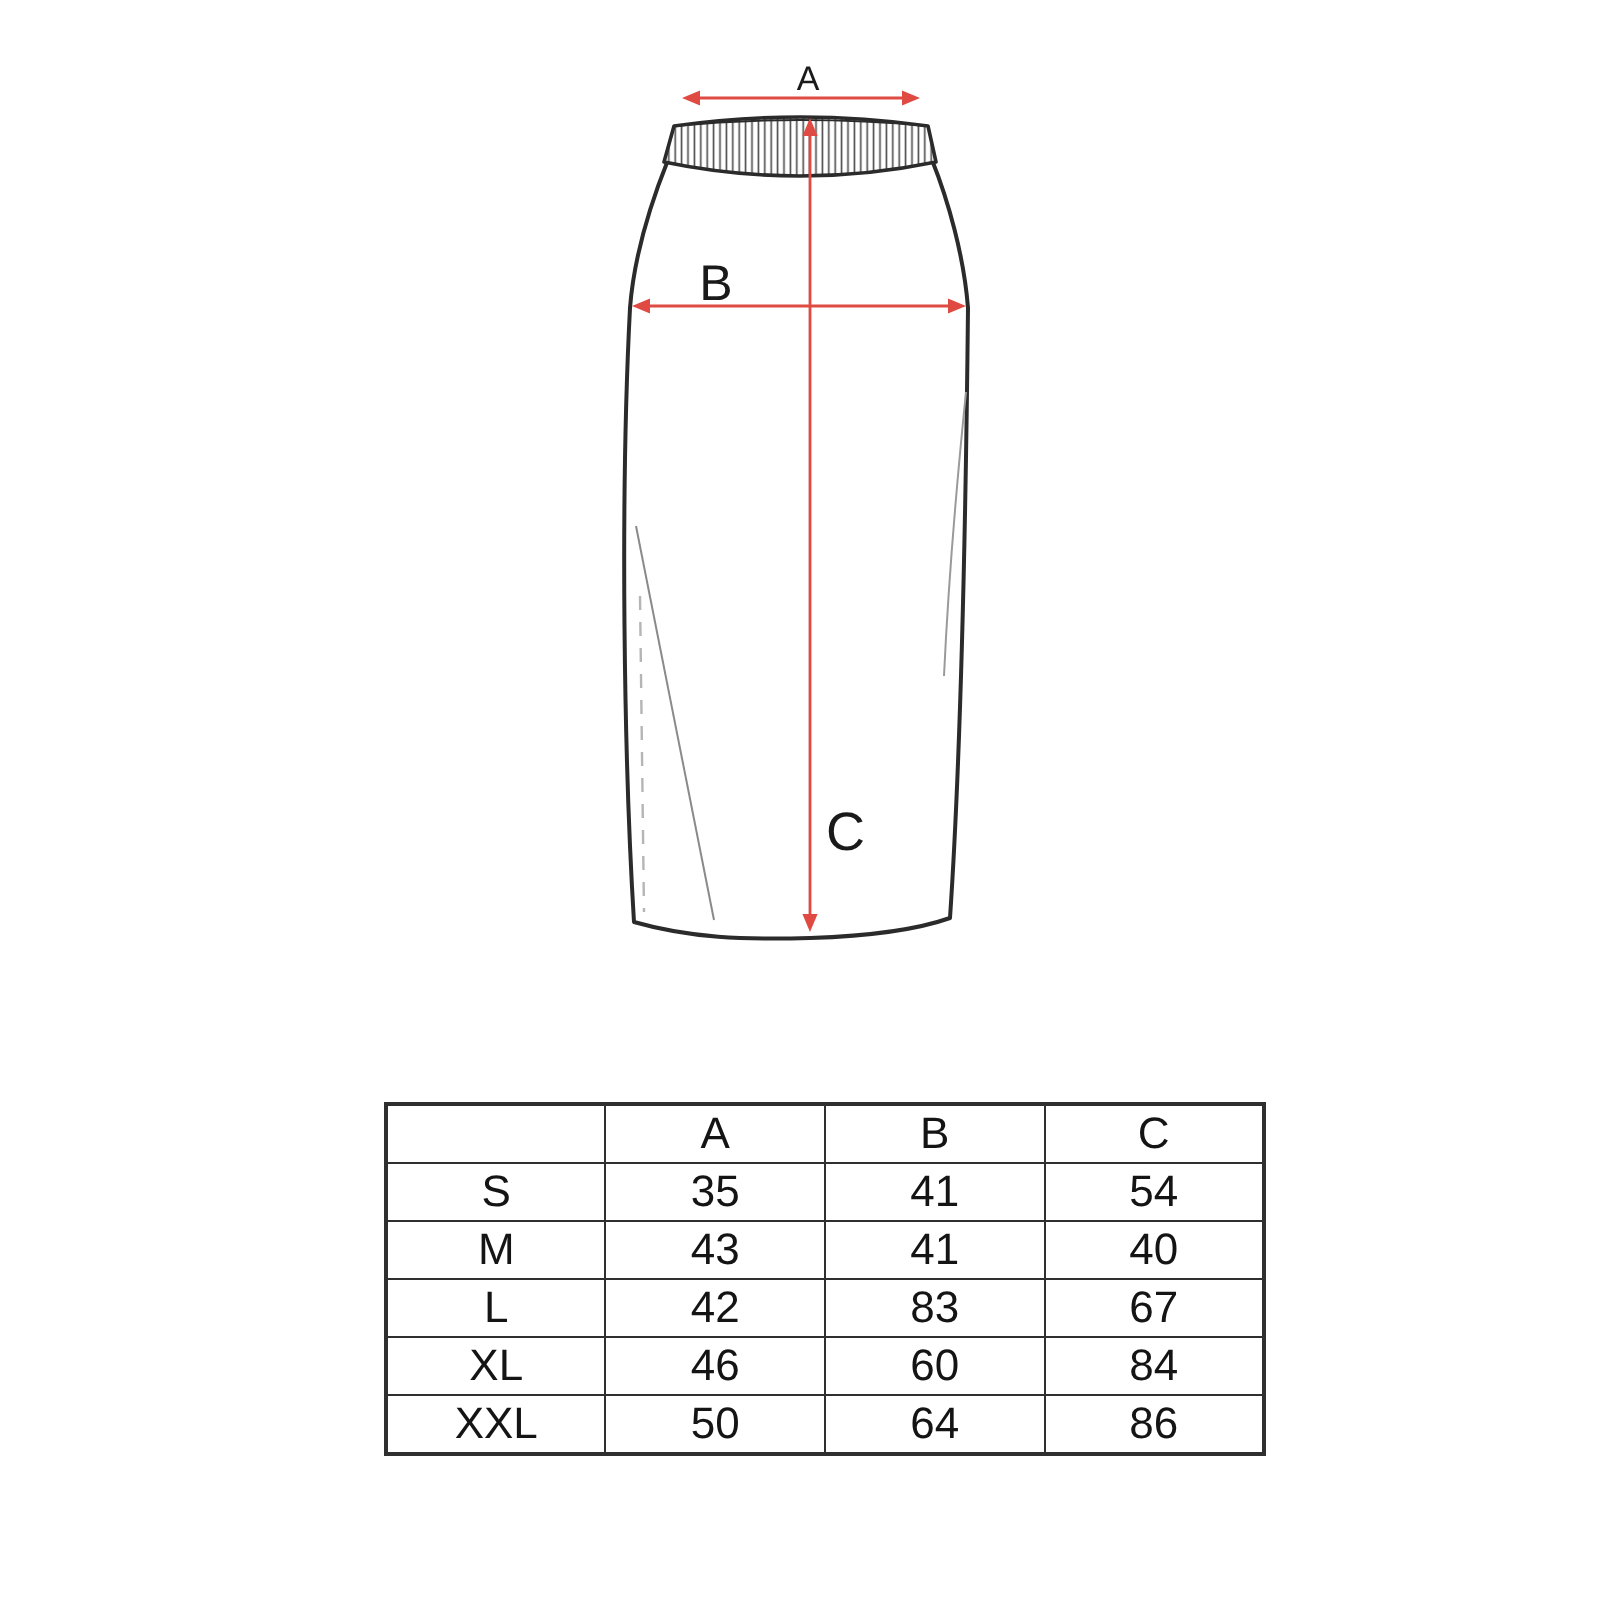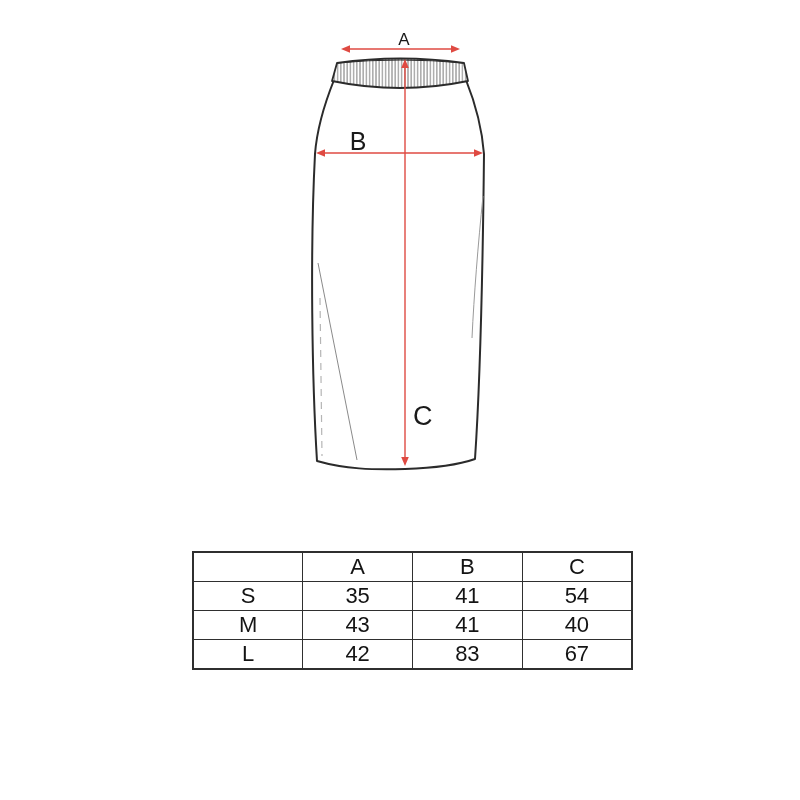--- a/index.html
+++ b/index.html
@@ -90,16 +90,28 @@
       <td>43</td>
       <td>41</td>
       <td>40</td>
     </tr>
     <tr>
       <td>L</td>
       <td>42</td>
       <td>83</td>
       <td>67</td>
     </tr>
+    <tr>
+      <td>XL</td>
+      <td>46</td>
+      <td>60</td>
+      <td>84</td>
+    </tr>
+    <tr>
+      <td>XXL</td>
+      <td>50</td>
+      <td>64</td>
+      <td>86</td>
+    </tr>
   </tbody>
     </table>
 
 </div>
 
 </body></html>

